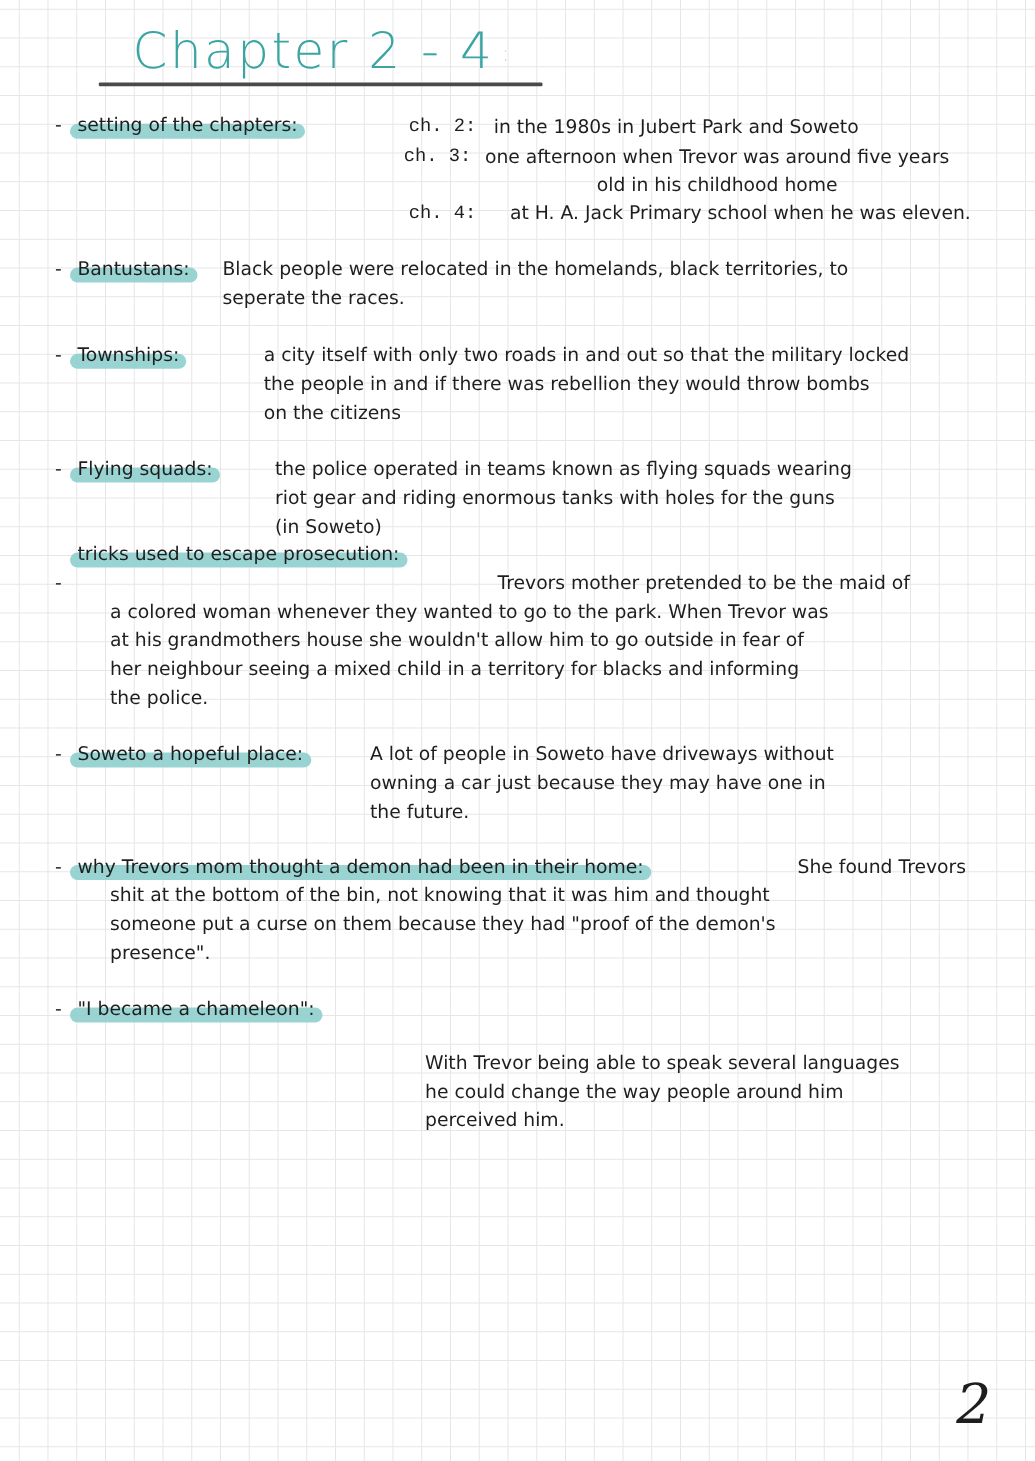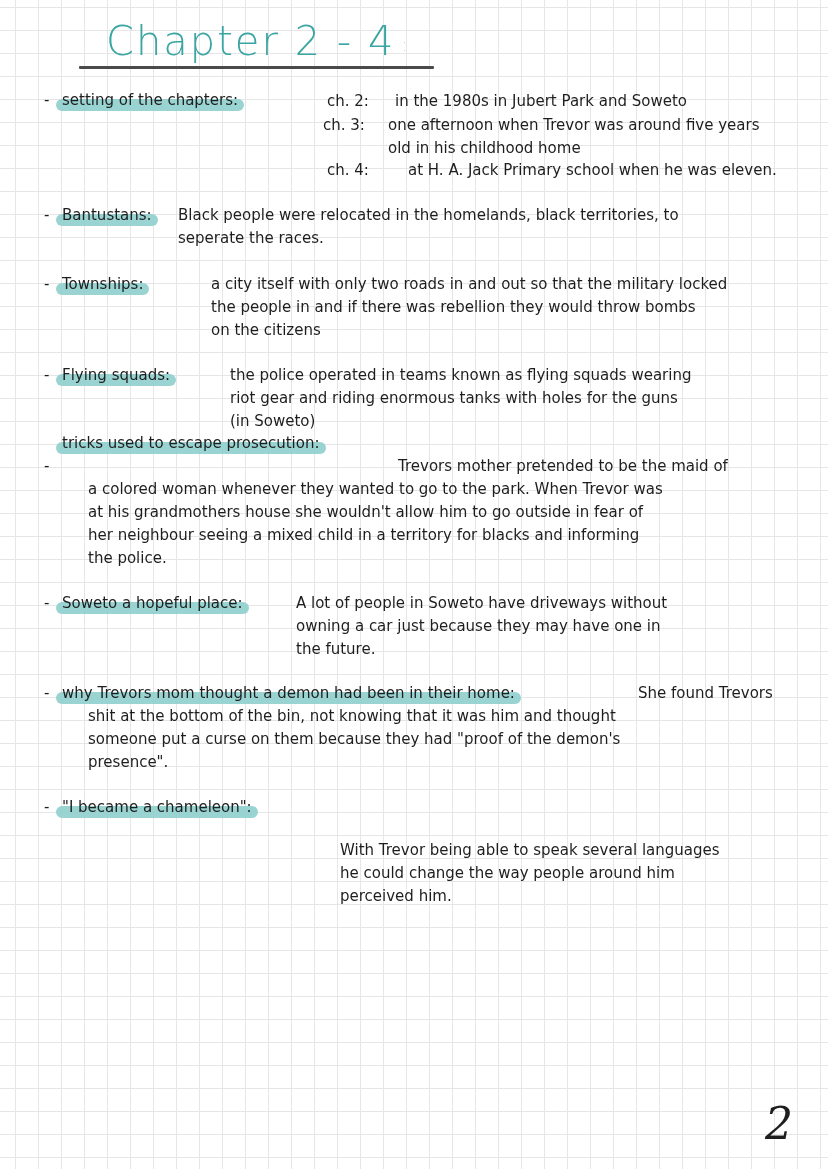--- a/index.html
+++ b/index.html
@@ -31,40 +31,40 @@
     position: absolute; white-space: nowrap;
   }
   .term .hl {
     position: relative; display: inline-block; padding: 0 4px;
   }
   .term .hl::before {
     content: ""; position: absolute; left: -2px; right: -2px; bottom: 1px; height: 12px;
     background: #8ecfcd; border-radius: 7px; z-index: -1; opacity: 0.9;
   }
   .desc { position: absolute; white-space: pre-line; }
-  .sub-row { position: absolute; white-space: nowrap; }
+  .sub-row { position: absolute; white-space: nowrap; font-family: Liberation Mono, monospace; }
   .page-num {
     position: absolute; left: 765px; top: 1098px;
     font-family: "DejaVu Serif", serif; font-style: italic;
     font-size: 44px; color: #1e1e1e;
   }
 </style>
 </head>
 <body>
 
 <div class="title"><span>Chapter 2 - 4</span><span class="colon">:</span></div>
 <div class="title-rule"></div>
 
 <div>
   <span class="entry dash" style="top:89px;">-</span>
   <span class="entry term" style="left:58px; top:89px;"><span class="hl">setting of the chapters:</span></span>
   <span class="entry sub-row" style="left:327px; top:90px;">ch. 2:</span>
   <span class="entry desc" style="left:395px; top:90px;">in the 1980s in Jubert Park and Soweto</span>
   <span class="entry sub-row" style="left:323px; top:114px;">ch. 3:</span>
-  <span class="entry desc" style="left:388px; top:114px;">one afternoon when Trevor was around five years
+  <span class="entry desc" style="left:388px; top:114px;text-align:center;">one afternoon when Trevor was around five years
 old in his childhood home</span>
   <span class="entry sub-row" style="left:327px; top:159px;">ch. 4:</span>
   <span class="entry desc" style="left:388px; top:159px;margin-left:20px;">at H. A. Jack Primary school when he was eleven.</span>
 </div>
 
 <div>
   <span class="entry dash" style="top:204px;">-</span>
   <span class="entry term" style="left:58px; top:204px;"><span class="hl">Bantustans:</span></span>
   <span class="entry desc" style="left:178px; top:204px;">Black people were relocated in the homelands, black territories, to
 seperate the races.</span>
@@ -74,21 +74,21 @@
   <span class="entry dash" style="top:273px;">-</span>
   <span class="entry term" style="left:58px; top:273px;"><span class="hl">Townships:</span></span>
   <span class="entry desc" style="left:180px; top:273px;margin-left:31px;">a city itself with only two roads in and out so that the military locked
 the people in and if there was rebellion they would throw bombs
 on the citizens</span>
 </div>
 
 <div>
   <span class="entry dash" style="top:364px;">-</span>
   <span class="entry term" style="left:58px; top:364px;"><span class="hl">Flying squads:</span></span>
-  <span class="entry desc" style="left:230px; top:364px;">the police operated in teams known as flying squads wearing
+  <span class="entry desc" style="left:220px; top:364px;">the police operated in teams known as flying squads wearing
 riot gear and riding enormous tanks with holes for the guns
 (in Soweto)</span>
 </div>
 
 <div>
   <span class="entry dash" style="top:455px;">-</span>
   <span class="entry term" style="left:58px; top:432px;"><span class="hl">tricks used to escape prosecution:</span></span>
   <span class="entry desc" style="left:398px; top:455px;">Trevors mother pretended to be the maid of</span>
   <span class="entry desc" style="left:88px; top:478px;">a colored woman whenever they wanted to go to the park. When Trevor was
 at his grandmothers house she wouldn't allow him to go outside in fear of

